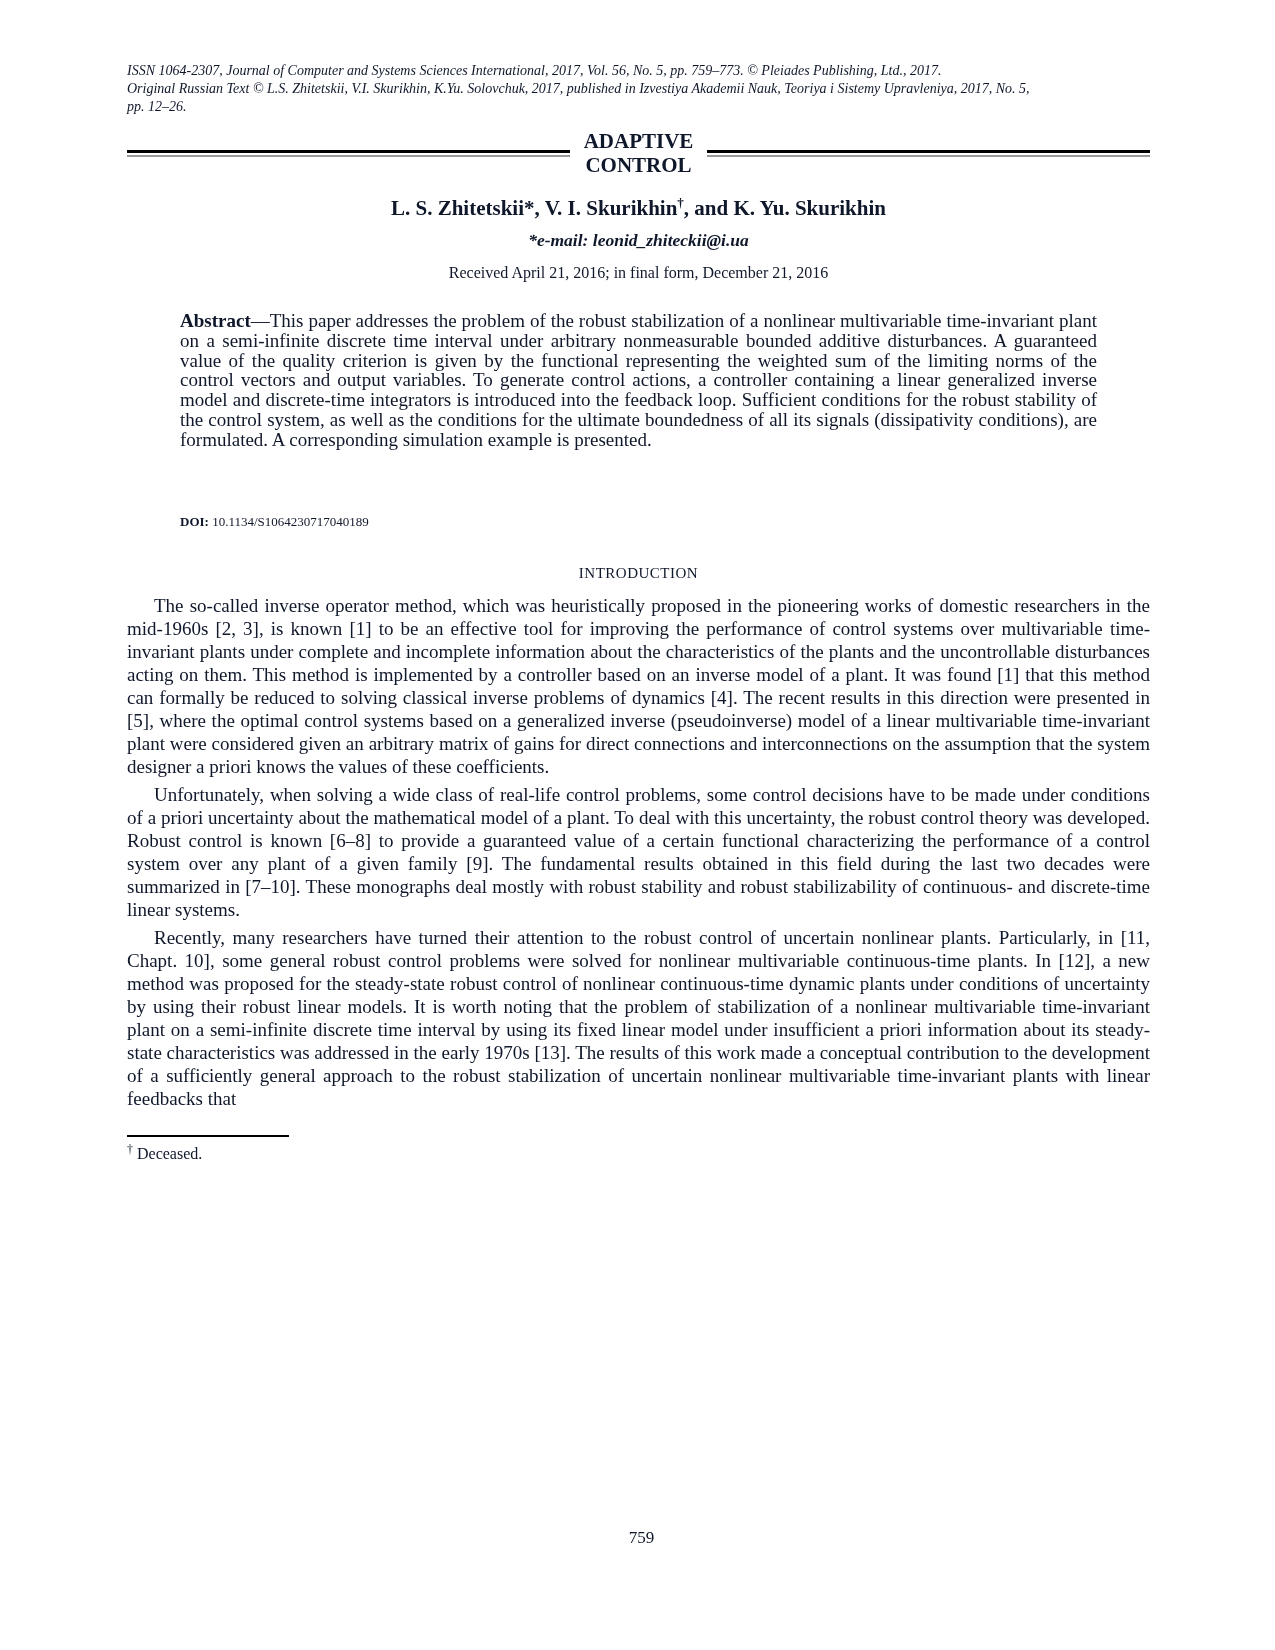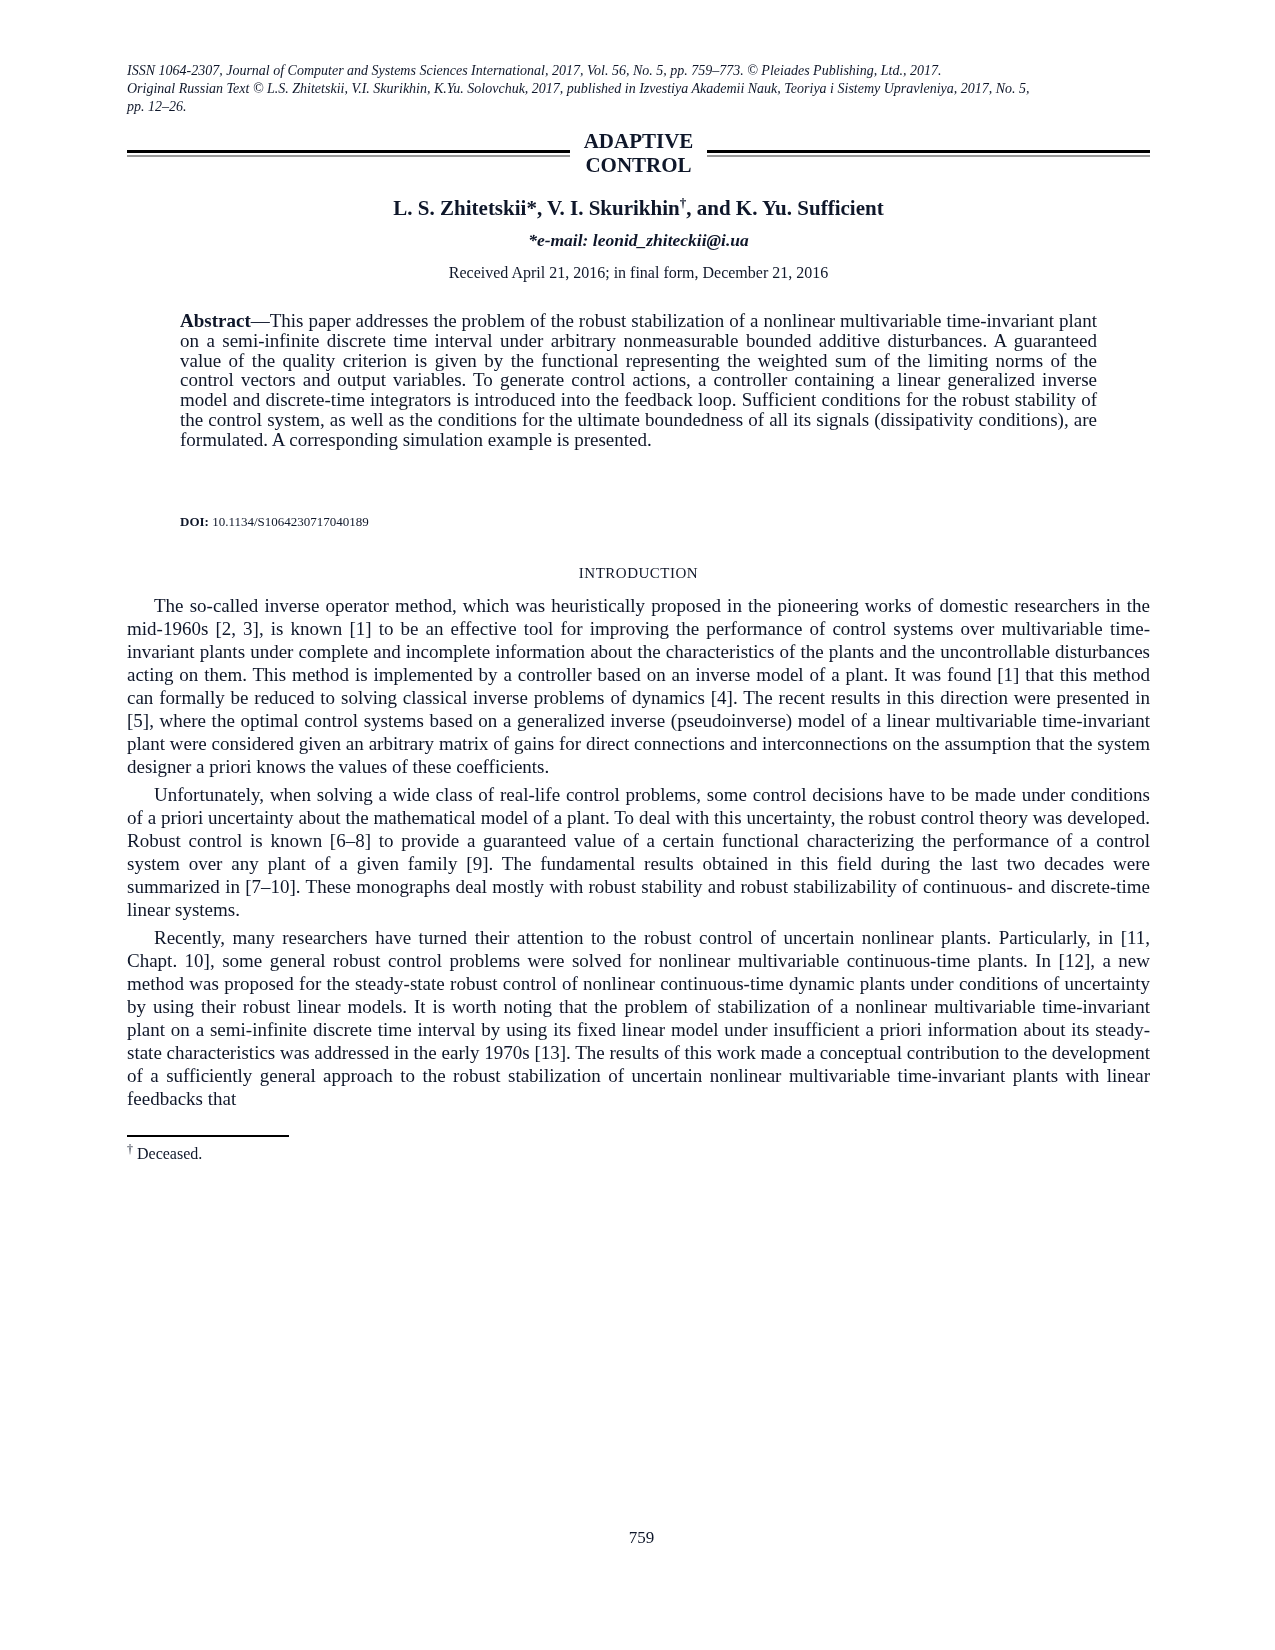--- a/index.html
+++ b/index.html
@@ -88,21 +88,21 @@
       <div class="banner-rule"></div>
       <div class="banner-text">
         <div>ADAPTIVE</div>
         <div>CONTROL</div>
       </div>
       <div class="banner-rule"></div>
     </div>
 
 
     <div class="authors">
-      <span>L. S. Zhitetskii*, V. I. Skurikhin</span><sup>†</sup><span>, and K. Yu. Sufficient</span>
+      <span>L. S. Zhitetskii*, V. I. Skurikhin</span><sup>†</sup><span>, and K. Yu. Skurikhin</span>
     </div>
 
 
     <div class="email">*e-mail: leonid_zhiteckii@i.ua</div>
 
     <div class="received">Received April 21, 2016; in final form, December 21, 2016</div>
 
     <p class="abstract">
       <span class="abstract-label">Abstract</span><span>—This paper addresses the problem of the robust stabilization of a nonlinear multivariable time-invariant plant on a semi-infinite discrete time interval under arbitrary nonmeasurable bounded additive disturbances. A guaranteed value of the quality criterion is given by the functional representing the weighted sum of the limiting norms of the control vectors and output variables. To generate control actions, a controller containing a linear generalized inverse model and discrete-time integrators is introduced into the feedback loop. Sufficient conditions for the robust stability of the control system, as well as the conditions for the ultimate boundedness of all its signals (dissipativity conditions), are formulated. A corresponding simulation example is presented.</span>
     </p>

